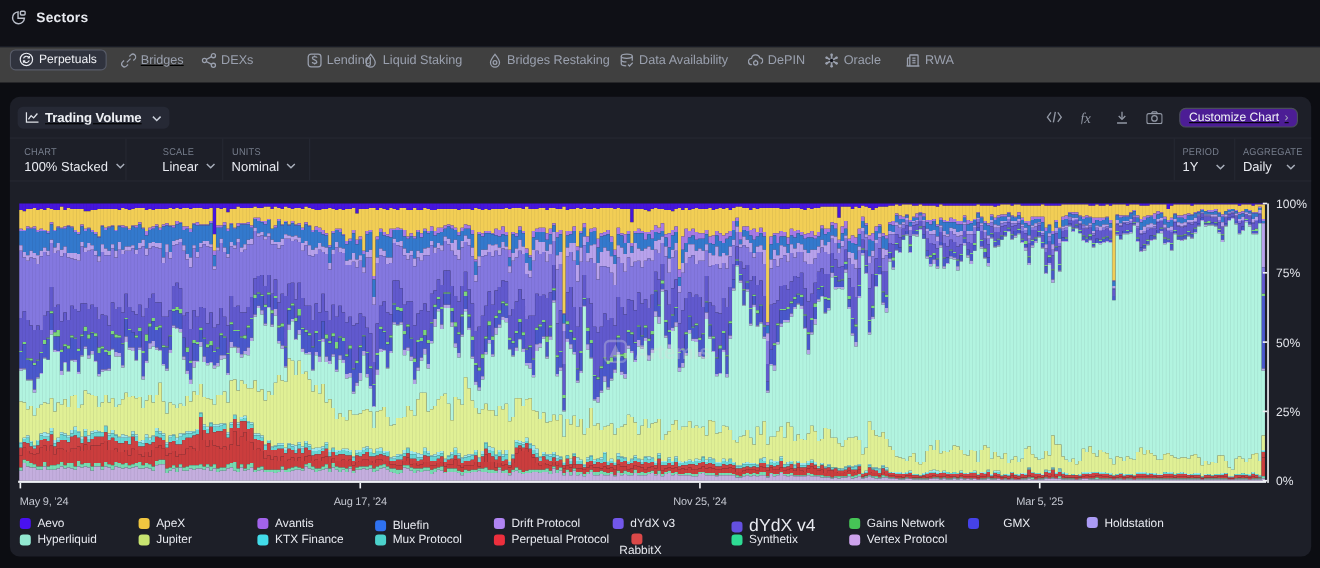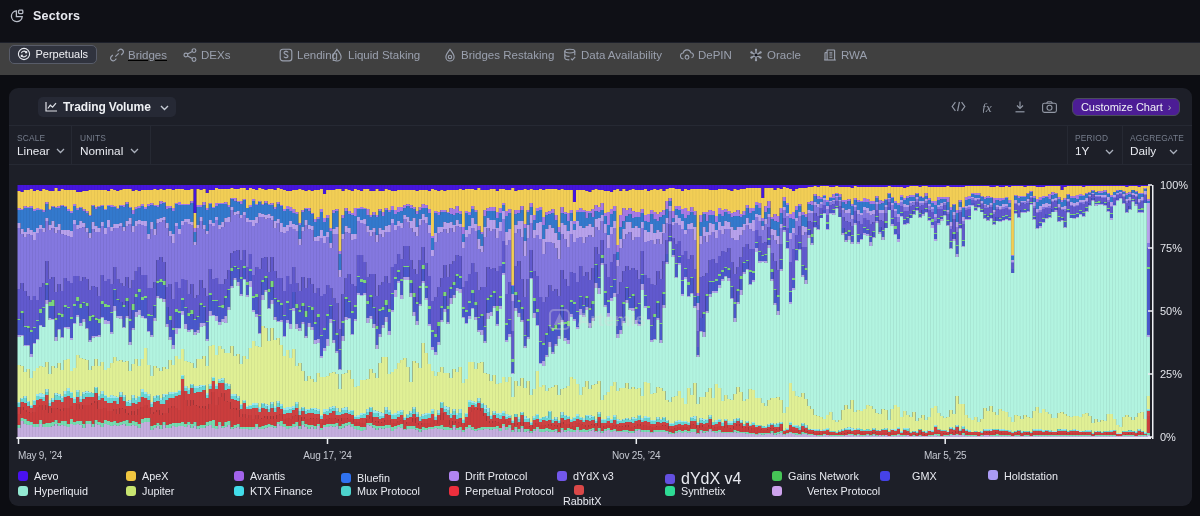--- a/index.html
+++ b/index.html
@@ -5,28 +5,28 @@
 *{margin:0;padding:0;box-sizing:border-box;}
 html,body{width:1200px;height:516px;background:#0c0d12;font-family:"Liberation Sans",sans-serif;overflow:hidden;}
 .hdr{height:43px;background:#0f1016;border-bottom:1px solid #1d202a;display:flex;align-items:flex-start;padding-left:10px;padding-top:9px;}
 .hdr svg{margin-right:9px;margin-top:0px;}
 .hdr .t{color:#e7e9ef;font-size:12.5px;font-weight:700;letter-spacing:.2px;}
 .tabs{height:32px;background:#404040;position:relative;}
 
 
 
 .panel{position:absolute;left:9px;top:88px;width:1183px;height:418px;background:#1d1f28;border-radius:9px;}
-.trow{height:38px;display:flex;align-items:center;padding:0 12px 0 29px;border-bottom:1px solid #262933;position:relative;}
+.trow{height:38px;display:flex;align-items:center;padding:0 12px 0 7px;border-bottom:1px solid #262933;position:relative;text-decoration:underline;}
 .tvbtn{display:flex;align-items:center;gap:5px;background:#262935;border-radius:5px;height:20px;padding:0 7px;color:#eef0f4;font-size:12px;letter-spacing:-0.1px;font-weight:700;}
 .ticons{margin-left:auto;display:flex;align-items:center;color:#9298a5;}
 .custbtn{margin-left:15px;display:flex;align-items:center;background:#4c1d95;border:1px solid #4a4e5a;border-radius:6px;height:18px;padding:0 7.5px;color:#f0f2f6;font-size:11px;}
 .custbtn .ar{margin-left:5px;color:#aab0bc;font-size:11px;}
 .crow{height:39px;display:flex;align-items:stretch;border-bottom:1px solid #262933;font-size:12.5px;}
 .cell{padding:5px 0 0 13px;width:105.5px;border-right:1px solid #262933;}
-.cell.c2{width:63px;padding-left:8px;}
+.cell.c2{width:63px;padding-left:8px;margin-left:25px;}
 .cell.c3{width:79px;padding-left:8px;}
 .lbl{font-size:9px;color:#767d8c;letter-spacing:.2px;margin-top:2px;transform:scaleX(.93);transform-origin:0 50%;white-space:nowrap;}
 .val{display:flex;align-items:center;color:#e8eaf0;font-size:11.8px;margin-top:1px;white-space:nowrap;}
 .spacer{flex:1;}
 .cellr{padding:5px 0 0 7px;border-left:1px solid #262933;}
 .cellr.pr{width:55px;}
 .cellr.ag{width:70px;}
 </style>
 </head>
 <body>
@@ -153,20 +153,26 @@
         </svg>
       <svg style="margin-left:17px;" width="15" height="12" viewBox="0 0 15 12" fill="none" stroke="#9298a5" stroke-width="1.1">
           <rect x="0.6" y="2.2" width="13.8" height="9.2" rx="1.8"></rect>
           <path d="M4.6 2.2 L5.8 0.7 H9.2 L10.4 2.2"></path>
           <circle cx="7.5" cy="6.7" r="2.5"></circle>
         </svg>
     </div>
     <div class="custbtn">Customize Chart<span class="ar">›</span></div>
   </div>
   <div class="crow">
+    <div class="cell">
+        <div class="lbl">CHART</div>
+        <div class="val">100% Stacked&nbsp;&nbsp;<svg width="9" height="6" viewBox="0 0 9 6" fill="none" stroke="#aab0bc" stroke-width="1.3">
+            <path d="M1 1 L4.5 4.5 L8 1"></path>
+          </svg></div>
+      </div>
     <div class="cell c2">
         <div class="lbl">SCALE</div>
         <div class="val">Linear&nbsp;&nbsp;<svg width="9" height="6" viewBox="0 0 9 6" fill="none" stroke="#aab0bc" stroke-width="1.3">
             <path d="M1 1 L4.5 4.5 L8 1"></path>
           </svg></div>
       </div>
     <div class="cell c3">
         <div class="lbl">UNITS</div>
         <div class="val">Nominal&nbsp;&nbsp;<svg width="9" height="6" viewBox="0 0 9 6" fill="none" stroke="#aab0bc" stroke-width="1.3">
             <path d="M1 1 L4.5 4.5 L8 1"></path>
@@ -301,17 +307,17 @@
       <span style="margin-left:6px;font-size:10.8px;color:#e8eaf0;white-space:nowrap;">Perpetual Protocol</span>
     </div>
     <div style="position:absolute;left:557px;top:485px;display:flex;align-items:center;flex-direction:column;">
       <span style="width:10px;height:10px;border-radius:3px;background:#da4848;display:inline-block;"></span>
       <span style="margin-left:6px;font-size:10.8px;color:#e8eaf0;white-space:nowrap;">RabbitX</span>
     </div>
     <div style="position:absolute;left:665px;top:485px;display:flex;align-items:center;">
       <span style="width:10px;height:10px;border-radius:3px;background:#2edb94;display:inline-block;"></span>
       <span style="margin-left:6px;font-size:10.8px;color:#e8eaf0;white-space:nowrap;">Synthetix</span>
     </div>
-    <div style="position:absolute;left:772px;top:485px;display:flex;align-items:center;gap:19px;">
+    <div style="position:absolute;left:772px;top:485px;display:flex;align-items:center;">
       <span style="width:10px;height:10px;border-radius:3px;background:#cda2ec;display:inline-block;"></span>
       <span style="margin-left:6px;font-size:10.8px;color:#e8eaf0;white-space:nowrap;">Vertex Protocol</span>
     </div>
   </div>
 
 </body></html>

